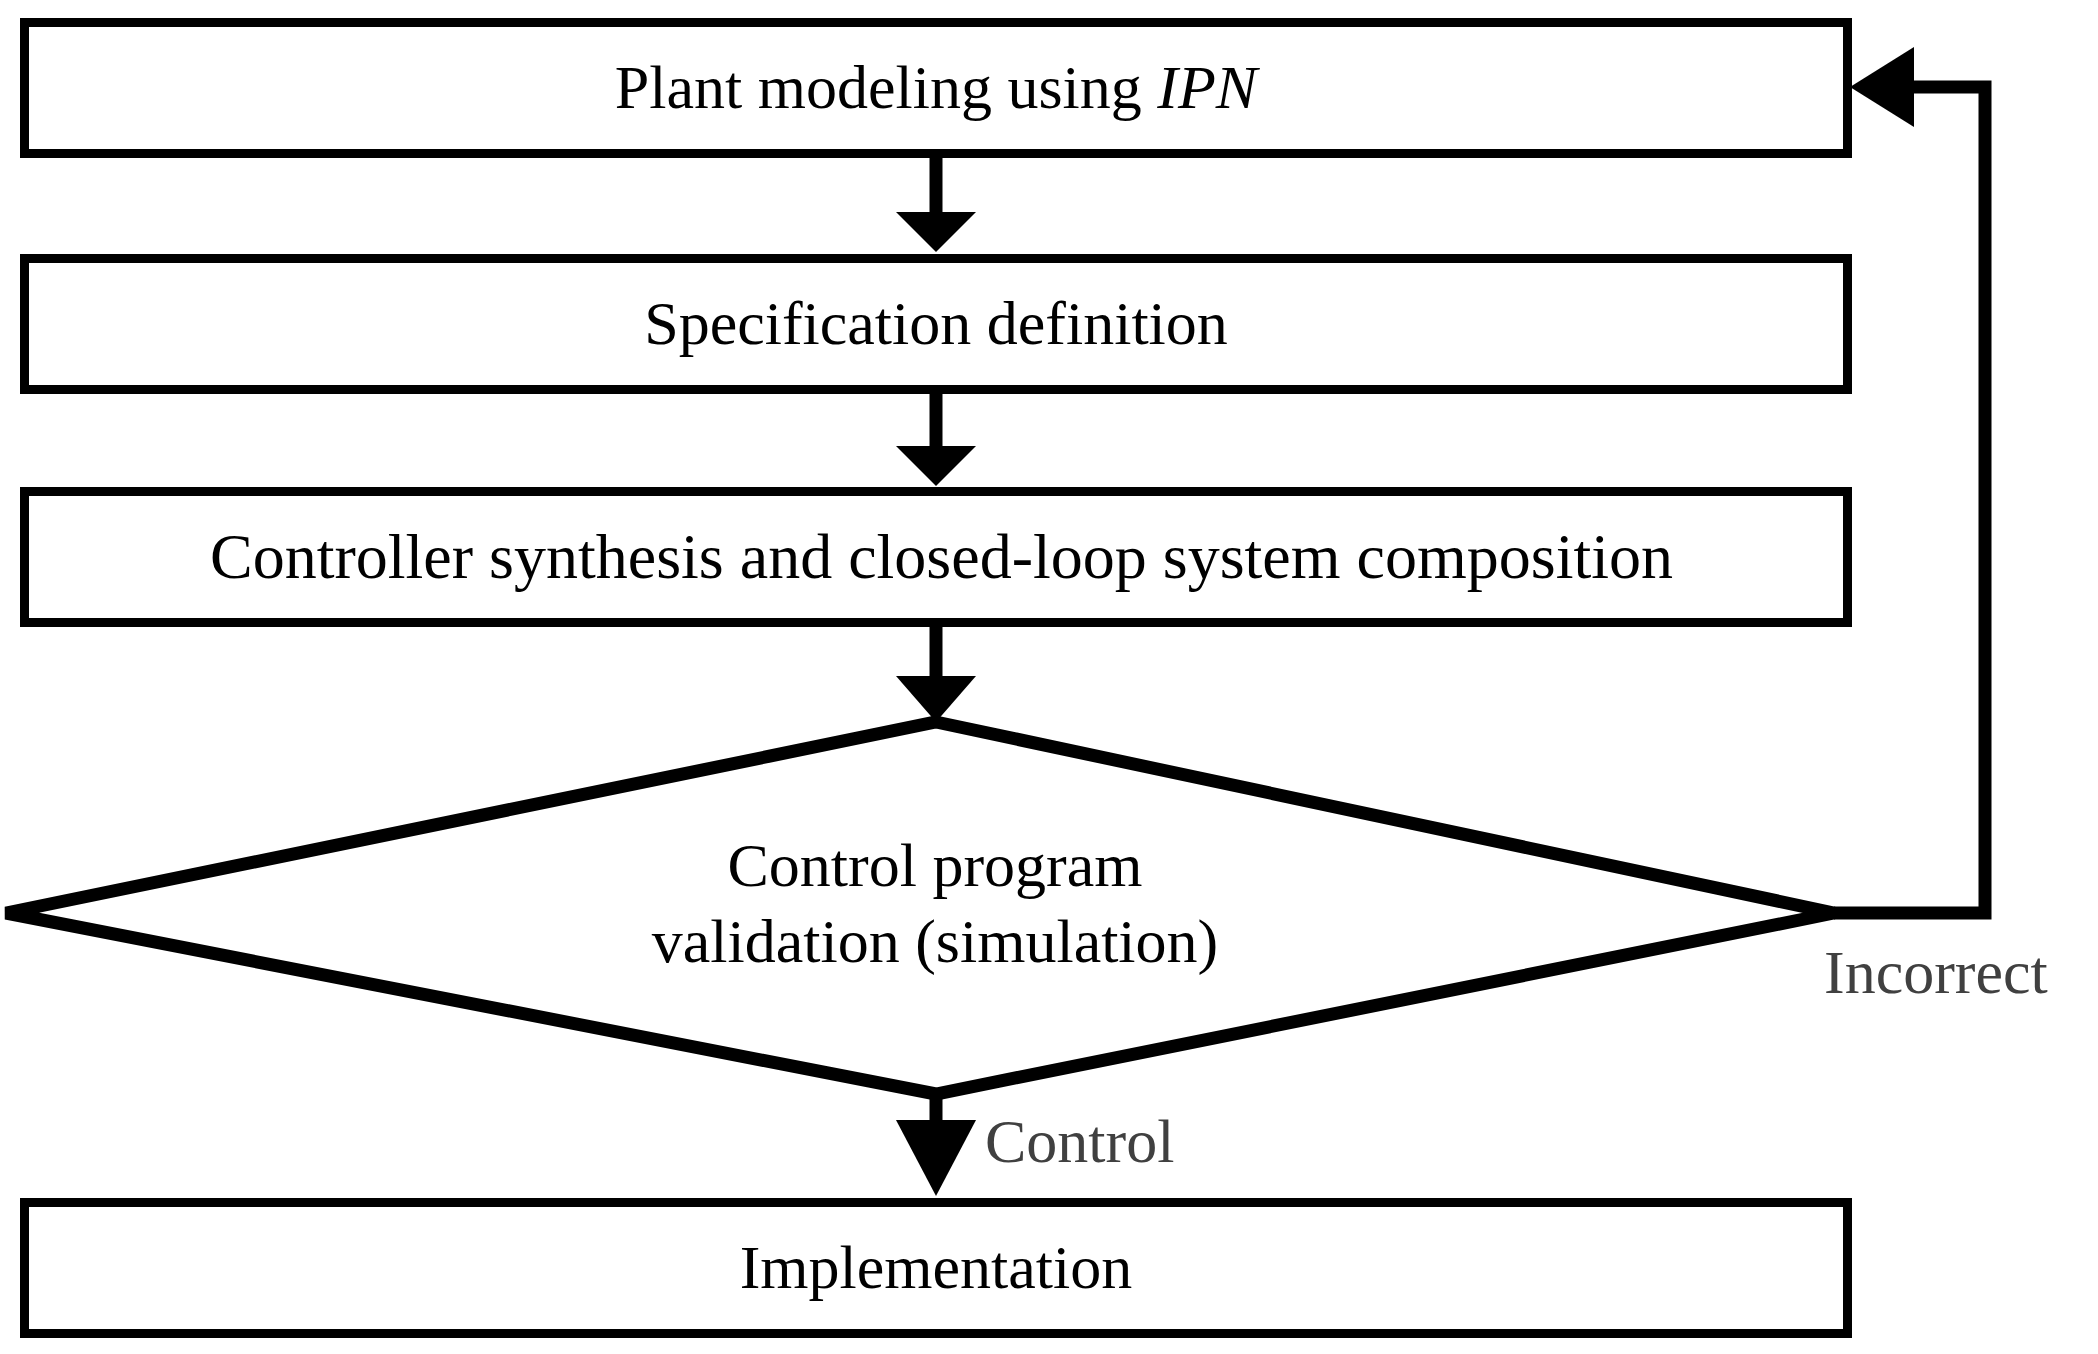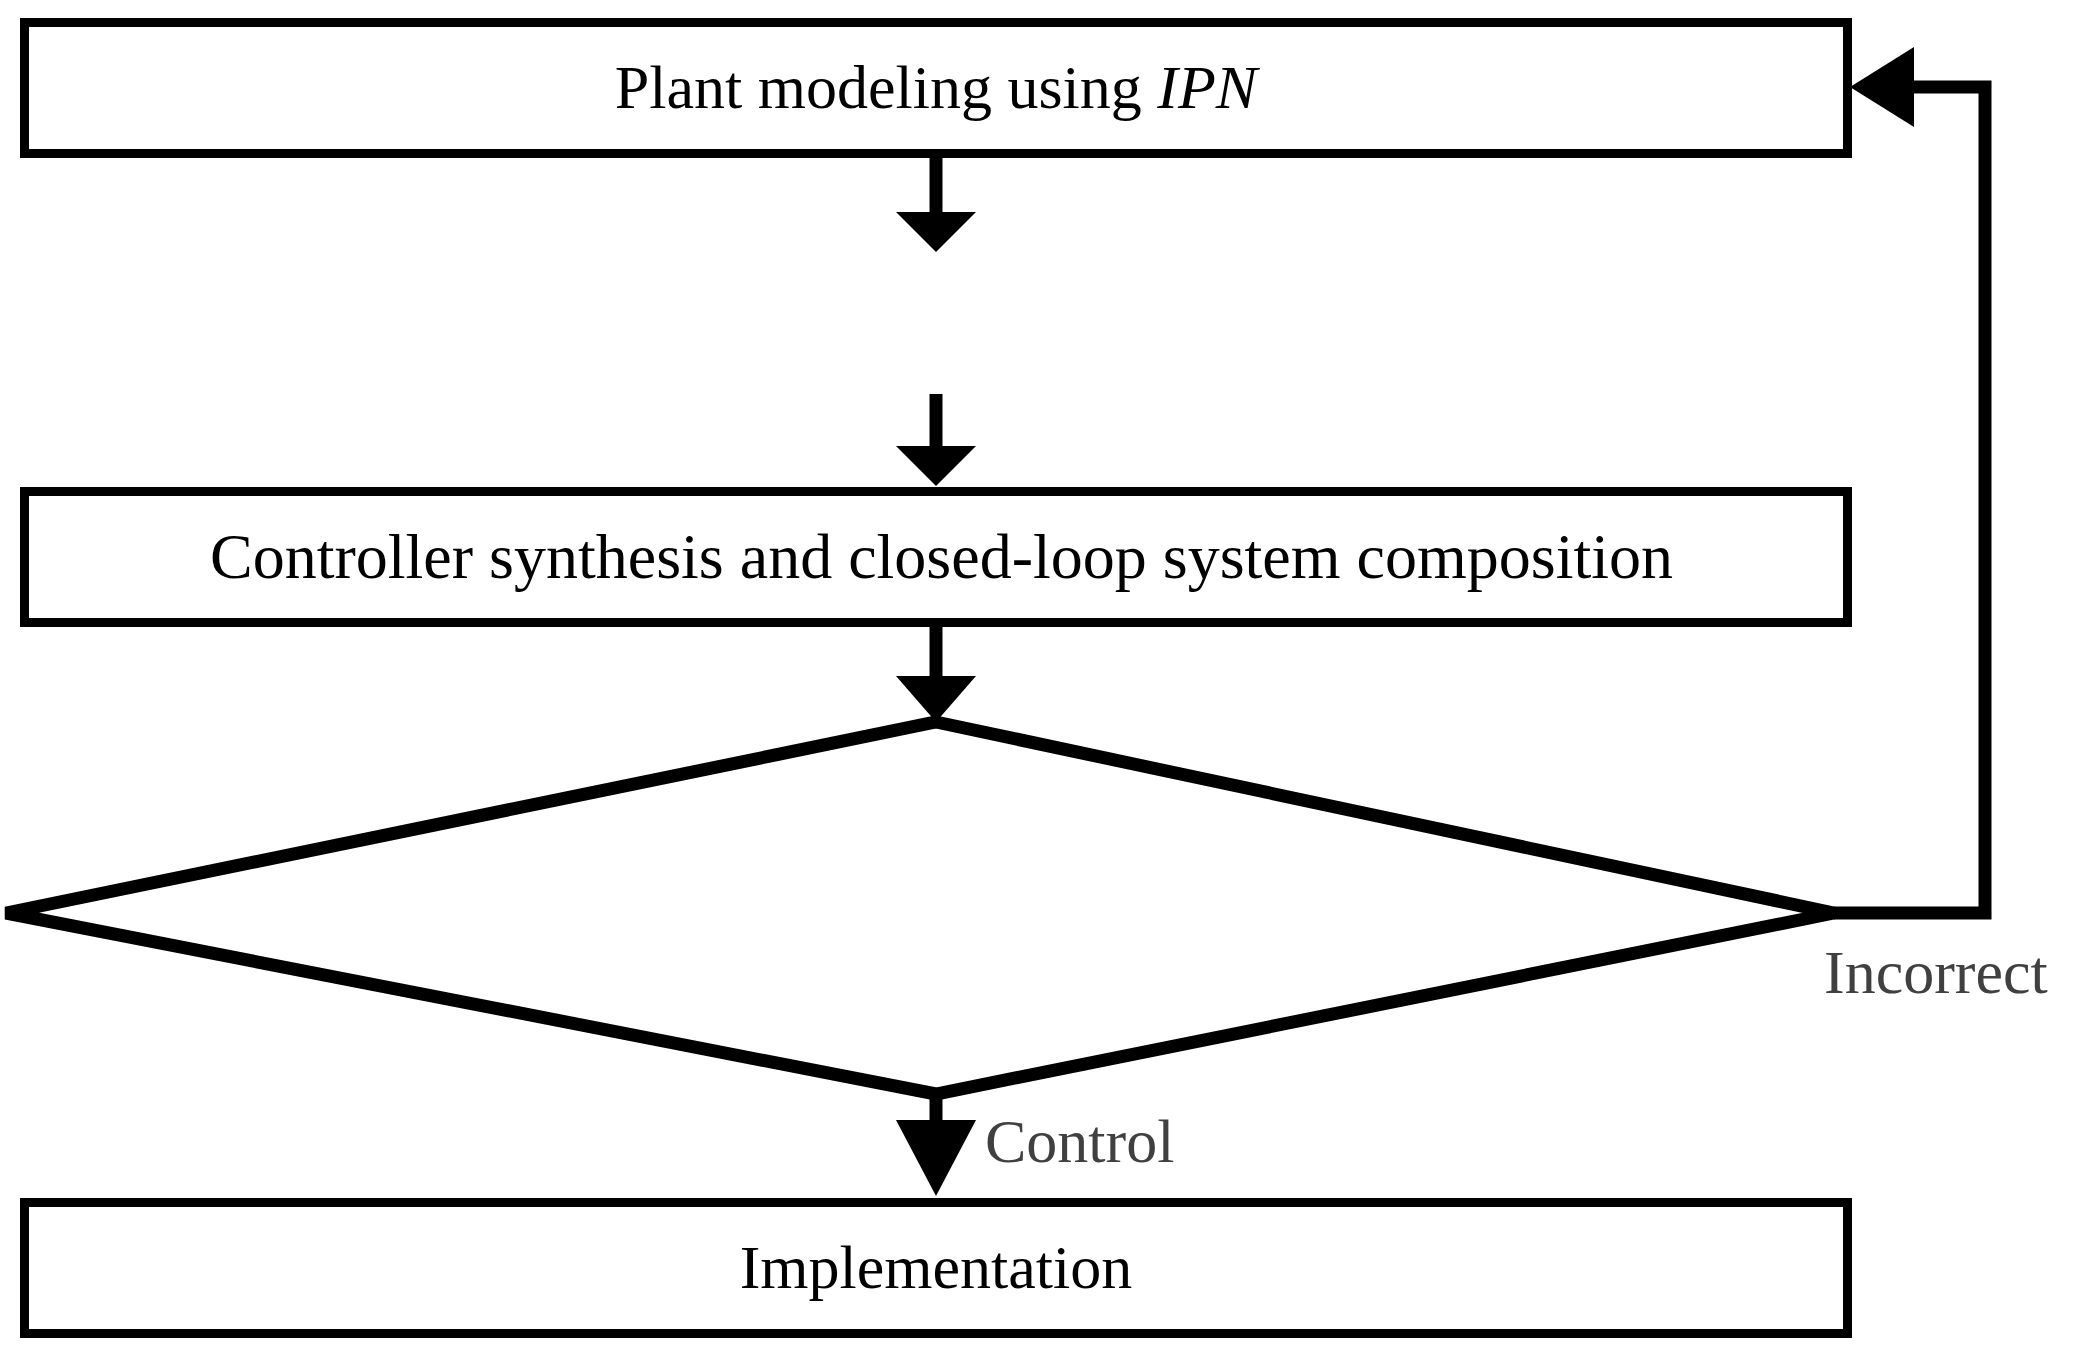--- a/index.html
+++ b/index.html
@@ -102,25 +102,32 @@
     <g>
       <polyline points="1834,913 1985,913 1985,87 1908,87" fill="none" stroke="#000000" stroke-width="13" stroke-linejoin="miter"></polyline>
       <polygon points="1914,47 1914,127 1850,87" fill="#000"></polygon>
     </g>
   </svg>
 
   <div class="node-box" id="box-plant">
     <div class="node-label"><span>Plant modeling using </span><span class="em">IPN</span></div>
   </div>
 
+  <div class="node-box" id="box-spec">
+    <div class="node-label">Specification definition</div>
+  </div>
 
   <div class="node-box" id="box-synth">
     <div class="node-label">Controller synthesis and closed-loop system composition</div>
   </div>
 
+  <div id="decision-text">
+    <div>Control program</div>
+    <div>validation (simulation)</div>
+  </div>
 
   <div class="node-box" id="box-impl">
     <div class="node-label">Implementation</div>
   </div>
 
   <div class="edge-label" id="label-incorrect">Incorrect</div>
   <div class="edge-label" id="label-correct">Control</div>
 
 </div>
 

